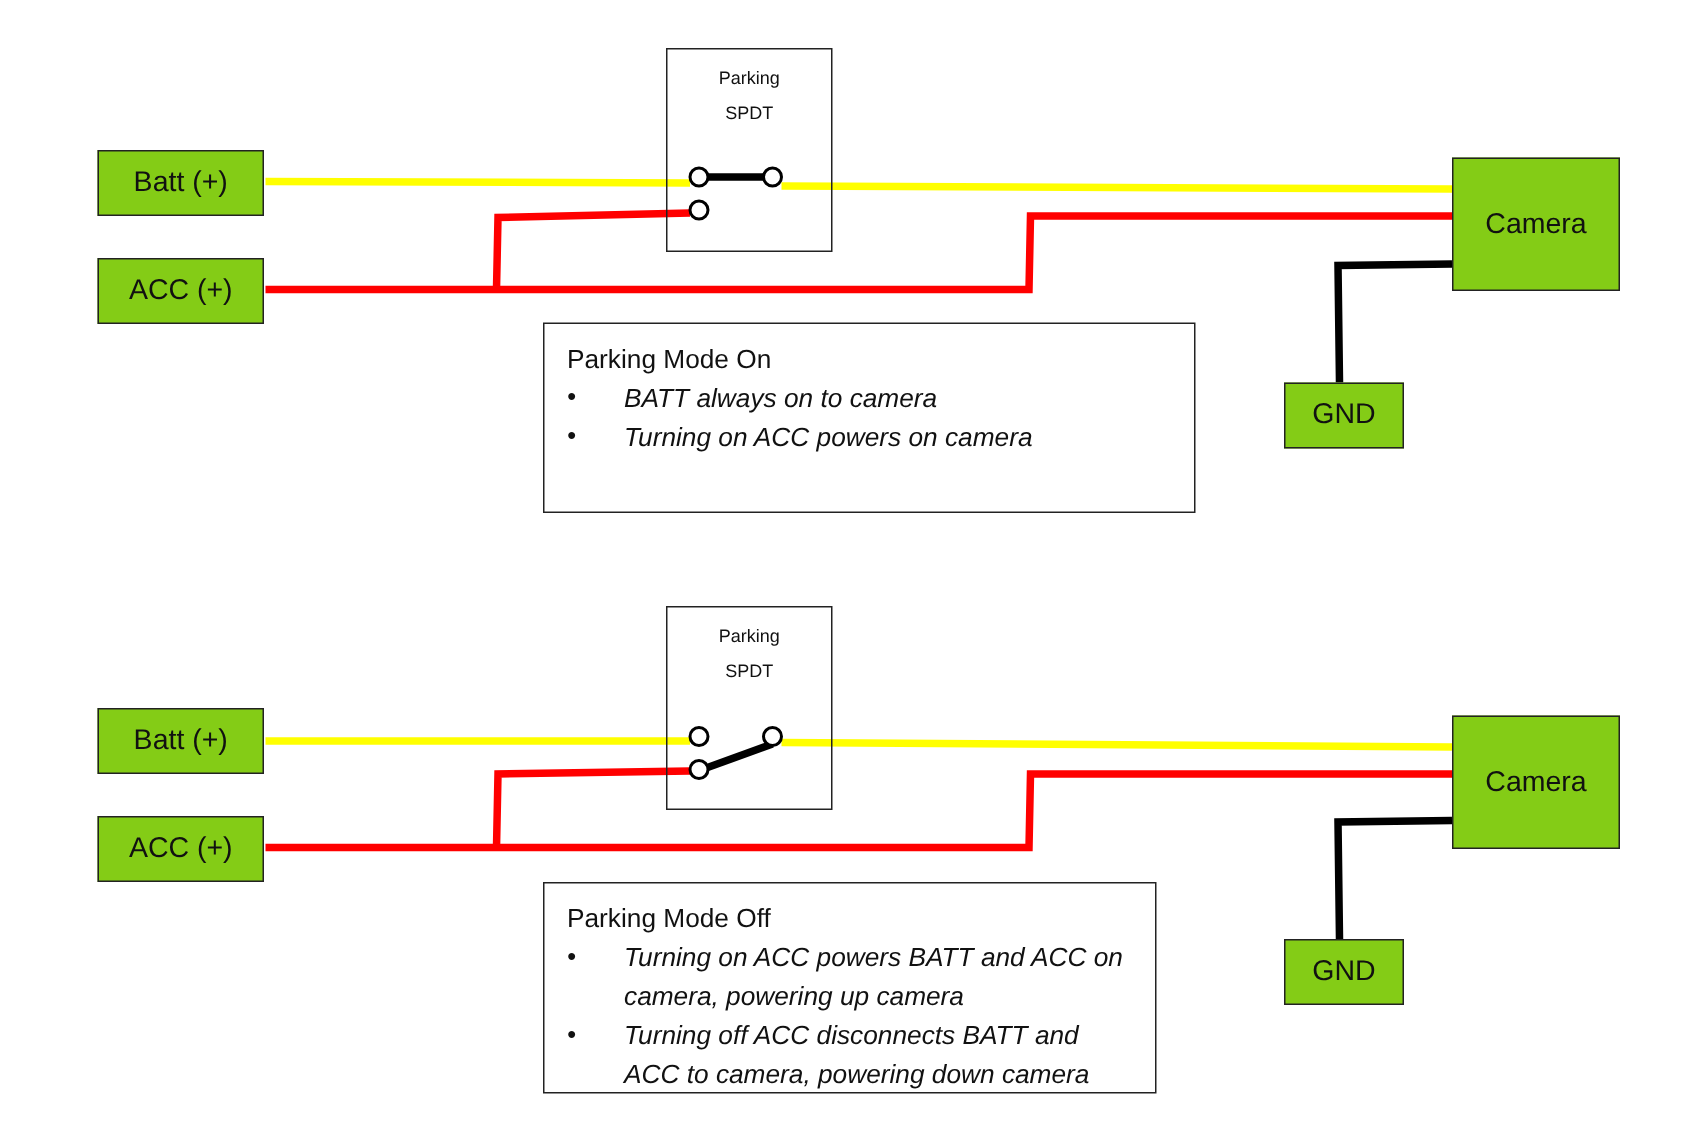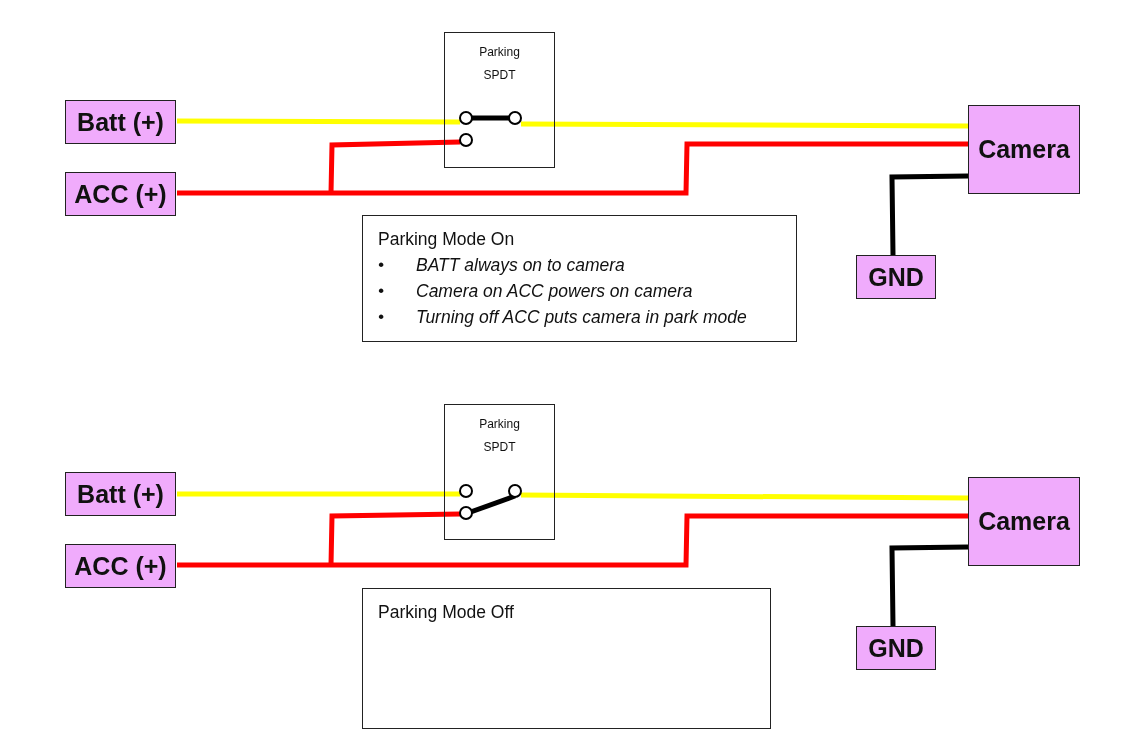--- a/index.html
+++ b/index.html
@@ -1,20 +1,20 @@
 <!DOCTYPE html>
 <html><head>
 <meta charset="utf-8">
 <style>
   html, body { margin: 0; padding: 0; background: #ffffff; }
   body { width: 1138px; height: 750px; position: relative; overflow: hidden;
          font-family: "Liberation Sans", "DejaVu Sans", sans-serif; color: #111; }
   svg#diagram { position: absolute; left: 0; top: 0; }
-  .box { position: absolute; box-sizing: border-box; border: 1.5px solid #222; background: #f0abfc;
-         display: flex; align-items: center; justify-content: center; font-size: 25px; font-weight: bold; }
+  .box { position: absolute; box-sizing: border-box; border: 1.5px solid #222; background: #84cc16;
+         display: flex; align-items: center; justify-content: center; font-size: 19px; }
   .switch-box { position: absolute; box-sizing: border-box; border: 1.5px solid #222; background: transparent;
                 font-size: 12px; text-align: center; line-height: 23px; padding-top: 8px; }
   .note { position: absolute; box-sizing: border-box; border: 1.5px solid #222; background: #fff;
           font-size: 17.5px; padding: 10px 14px 0 15px; line-height: 26px; overflow: hidden; }
   .note ul { list-style: none; margin: 0; padding: 0; }
   .note li { position: relative; padding-left: 38px; font-style: italic; }
   .note li::before { content: "\2022"; position: absolute; left: 0; top: 0; font-size: 17px; }
 </style>
 </head>
 <body>
@@ -59,22 +59,21 @@
 <div class="box" style="left:968px;top:105px;width:112px;height:89px;">
   <span>Camera</span>
 </div>
 <div class="box" style="left:856px;top:255px;width:80px;height:44px;">
   <span>GND</span>
 </div>
 <div class="note" style="left:362px;top:215px;width:435px;height:127px;">
   <div>Parking Mode On</div>
   <ul>
     <li>BATT always on to camera</li>
-    <li>Camera on ACC powers on camera</li>
-    <li>Turning off ACC puts camera in park mode</li>
+    <li>Turning on ACC powers on camera</li>
   </ul>
 </div>
 
 <div class="box" style="left:65px;top:472px;width:111px;height:44px;">
   <span>Batt (+)</span>
 </div>
 <div class="box" style="left:65px;top:544px;width:111px;height:44px;">
   <span>ACC (+)</span>
 </div>
 <div class="switch-box" style="left:444px;top:404px;width:111px;height:136px;">
@@ -82,13 +81,17 @@
   <div>SPDT</div>
 </div>
 <div class="box" style="left:968px;top:477px;width:112px;height:89px;">
   <span>Camera</span>
 </div>
 <div class="box" style="left:856px;top:626px;width:80px;height:44px;">
   <span>GND</span>
 </div>
 <div class="note" style="left:362px;top:588px;width:409px;height:141px;">
   <div>Parking Mode Off</div>
+  <ul>
+    <li>Turning on ACC powers BATT and ACC on camera, powering up camera</li>
+    <li>Turning off ACC disconnects BATT and ACC to camera, powering down camera</li>
+  </ul>
 </div>
 
 </body></html>

